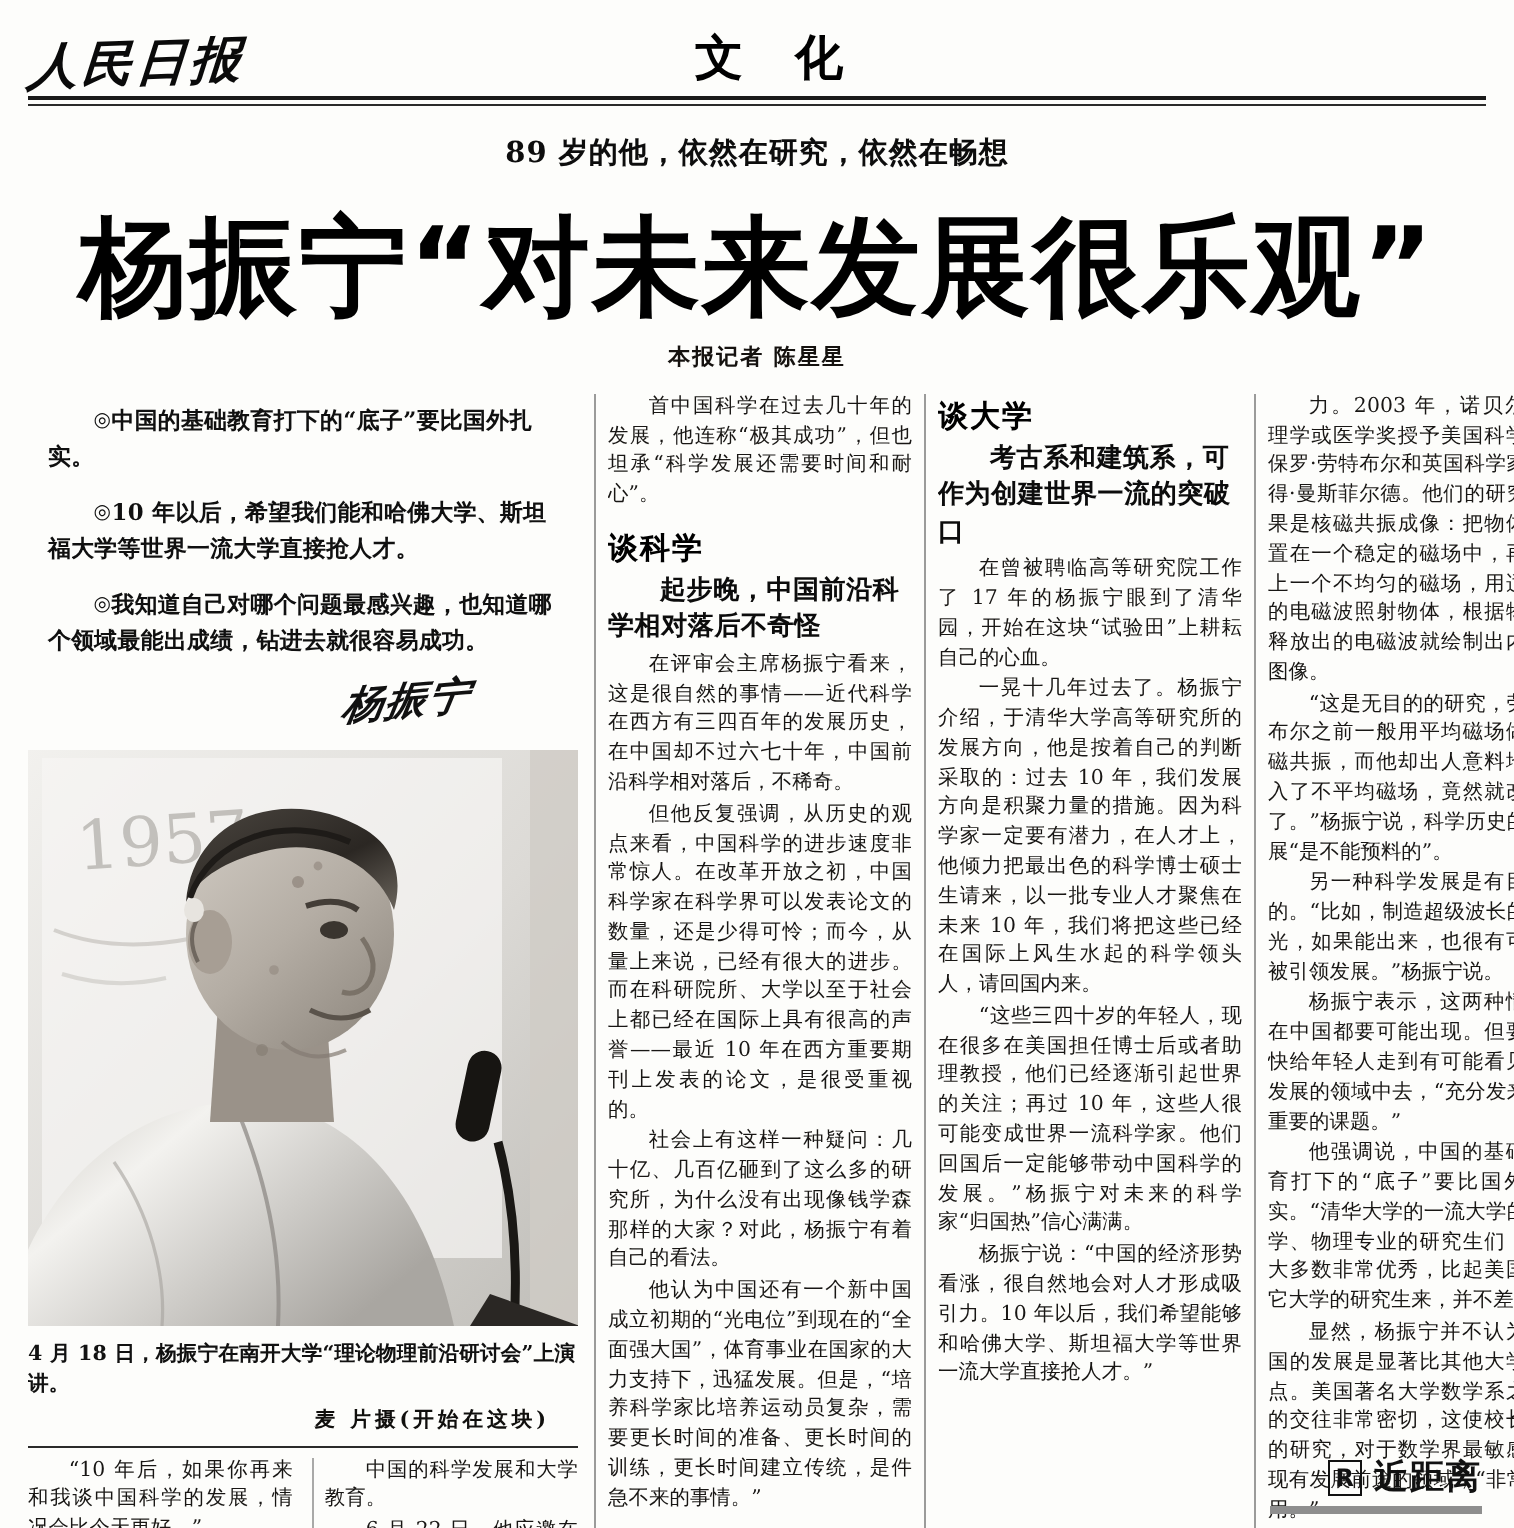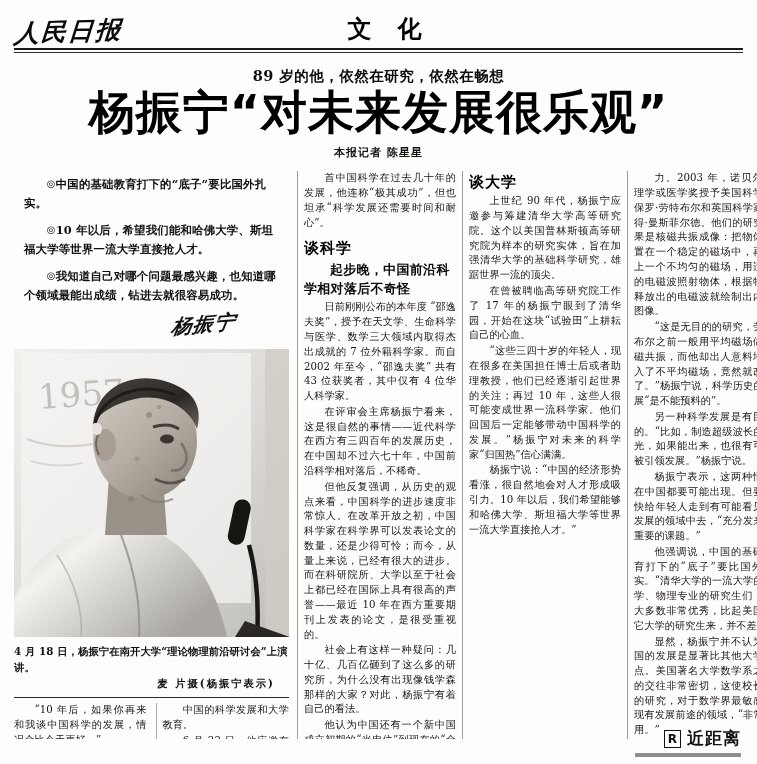--- a/index.html
+++ b/index.html
@@ -69,24 +69,24 @@
   .headline-block {
     text-align: center;
     padding: 6px 0 2px 0;
   }
   .kicker {
     font-size: 14.5px;
     font-weight: 700;
     letter-spacing: 0.5px;
     font-family: "DejaVu Serif", "Liberation Serif", serif;
     color: #0d0d0d;
-    margin-bottom: 2px;
+    margin-bottom: 19px;
   }
   .headline {
-    font-size: 46px;
+    font-size: 54px;
     font-weight: 900;
     letter-spacing: 1px;
     line-height: 1.06;
     font-family: "DejaVu Sans", "Liberation Sans", sans-serif;
     color: #000;
     white-space: nowrap;
   }
   .byline {
     font-size: 11px;
     font-weight: 700;
@@ -348,21 +348,21 @@
           <circle cx="124" cy="110" r="2.4" fill="#8c8278" opacity="0.5"></circle>
           <circle cx="118" cy="150" r="3" fill="#7e756b" opacity="0.5"></circle>
 
           <rect x="218" y="150" width="17" height="46" rx="8.5" fill="#171512" transform="rotate(12 226 172)"></rect>
           <path d="M236 196 C 244 226, 246 256, 244 288" stroke="#1a1815" stroke-width="4.5" fill="none"></path>
           <path d="M232 272 L277 288 L222 288 Z" fill="#2a2724"></path>
         </svg>
       </div>
 
       <div class="photo-caption">4 月 18 日，杨振宁在南开大学“理论物理前沿研讨会”上演讲。</div>
-      <div class="photo-credit">麦  片摄(杨振宁表示)</div>
+      <div class="photo-credit">麦  片摄(开始在这块)</div>
 
       <div class="rule-thin" style="margin-top:6px;margin-bottom:5px;"></div>
 
       <div style="display:flex;">
         <div style="width:136px;padding-right:5px;">
           <p class="para">“10 年后，如果你再来和我谈中国科学的发展，情况会比今天更好。”</p>
 
         </div>
         <div style="width:0;border-left:0.7px solid #555;opacity:.5;margin:0 5px;"></div>
         <div style="width:130px;">
@@ -376,37 +376,37 @@
     <div class="col-sep"></div>
 
     <div class="col col-2">
       <p class="para">首中国科学在过去几十年的发展，他连称“极其成功”，但也坦承“科学发展还需要时间和耐心”。</p>
 
       <div class="sec-head">
         <span class="sec-title">谈科学</span>
         <span class="sec-sub">起步晚，中国前沿科学相对落后不奇怪</span>
       </div>
 
-      <p class="para">日前刚刚公布的本年度 “邵逸夫奖”，授予在天文学、生命科学与医学、数学三大领域内取得杰出成就的 7 位外籍科学家。而自 2002 年至今，“邵逸夫奖” 共有 43 位获奖者，其中仅有 4 位华人科学家。</p>
       <p class="para">在评审会主席杨振宁看来，这是很自然的事情——近代科学在西方有三四百年的发展历史，在中国却不过六七十年，中国前沿科学相对落后，不稀奇。</p>
       <p class="para">但他反复强调，从历史的观点来看，中国科学的进步速度非常惊人。在改革开放之初，中国科学家在科学界可以发表论文的数量，还是少得可怜；而今，从量上来说，已经有很大的进步。而在科研院所、大学以至于社会上都已经在国际上具有很高的声誉——最近 10 年在西方重要期刊上发表的论文，是很受重视的。</p>
       <p class="para">社会上有这样一种疑问：几十亿、几百亿砸到了这么多的研究所，为什么没有出现像钱学森那样的大家？对此，杨振宁有着自己的看法。</p>
       <p class="para">他认为中国还有一个新中国成立初期的“光电位”到现在的“全面强大国”，体育事业在国家的大力支持下，迅猛发展。但是，“培养科学家比培养运动员复杂，需要更长时间的准备、更长时间的训练，更长时间建立传统，是件急不来的事情。”</p>
 
     </div>
 
     <div class="col-sep"></div>
 
     <div class="col col-3">
       <div class="sec-head" style="margin-top:2px;">
         <span class="sec-title">谈大学</span>
+        <span class="sec-sub">考古系和建筑系，可作为创建世界一流的突破口</span>
       </div>
 
-      <p class="para">上世纪 90 年代，杨振宁应邀参与筹建清华大学高等研究院。这个以美国普林斯顿高等研究院为样本的研究实体，旨在加强清华大学的基础科学研究，雄踞世界一流的顶尖。</p>
       <p class="para">在曾被聘临高等研究院工作了 17 年的杨振宁眼到了清华园，开始在这块“试验田”上耕耘自己的心血。</p>
+      <p class="para">一晃十几年过去了。杨振宁介绍，于清华大学高等研究所的发展方向，他是按着自己的判断采取的：过去 10 年，我们发展方向是积聚力量的措施。因为科学家一定要有潜力，在人才上，他倾力把最出色的科学博士硕士生请来，以一批专业人才聚焦在未来 10 年，我们将把这些已经在国际上风生水起的科学领头人，请回国内来。</p>
       <p class="para">“这些三四十岁的年轻人，现在很多在美国担任博士后或者助理教授，他们已经逐渐引起世界的关注；再过 10 年，这些人很可能变成世界一流科学家。他们回国后一定能够带动中国科学的发展。”杨振宁对未来的科学家“归国热”信心满满。</p>
       <p class="para">杨振宁说：“中国的经济形势看涨，很自然地会对人才形成吸引力。10 年以后，我们希望能够和哈佛大学、斯坦福大学等世界一流大学直接抢人才。”</p>
 
     </div>
 
     <div class="col-sep"></div>
 
     <div class="col col-4">
       <p class="para">力。2003 年，诺贝尔生理学或医学奖授予美国科学家保罗·劳特布尔和英国科学家彼得·曼斯菲尔德。他们的研究成果是核磁共振成像：把物体放置在一个稳定的磁场中，再加上一个不均匀的磁场，用适当的电磁波照射物体，根据物体释放出的电磁波就绘制出内部图像。</p>
       <p class="para">“这是无目的的研究，劳特布尔之前一般用平均磁场做核磁共振，而他却出人意料地加入了不平均磁场，竟然就改变了。”杨振宁说，科学历史的发展“是不能预料的”。</p>

